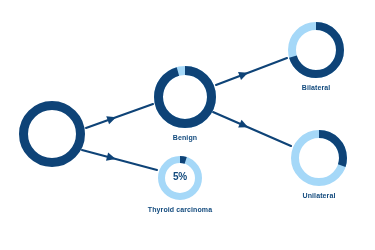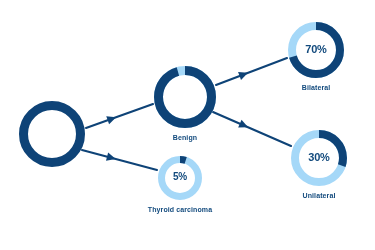--- a/index.html
+++ b/index.html
@@ -80,25 +80,23 @@
           <circle cx="22" cy="22" r="18.5" fill="none" stroke="#0e4377" stroke-width="7" stroke-dasharray="5.811946409141117 116.23892818282235" transform="rotate(-90 22 22)"></circle>
         </svg>
         <div class="node-value" style="top: 15.2px; font-size: 10px;">5%</div>
         <div class="node-label" style="top: 50px;">Thyroid carcinoma</div>
       </div>
       <div class="node" style="left: 288px; top: 22px; width: 56px; height: 56px;">
         <svg width="56" height="56" viewBox="0 0 56 56" class="node-ring">
           <circle cx="28" cy="28" r="24" fill="none" stroke="#a5d8f8" stroke-width="8"></circle>
           <circle cx="28" cy="28" r="24" fill="none" stroke="#0e4377" stroke-width="8" stroke-dasharray="105.55751316061705 150.79644737231007" transform="rotate(-90 28 28)"></circle>
         </svg>
-        <div class="node-value" style="top: 20.52px; font-size: 11px;">70%</div>
         <div class="node-label" style="top: 62px;">Bilateral</div>
       </div>
       <div class="node" style="left: 291px; top: 130px; width: 56px; height: 56px;">
         <svg width="56" height="56" viewBox="0 0 56 56" class="node-ring">
           <circle cx="28" cy="28" r="24" fill="none" stroke="#a5d8f8" stroke-width="8"></circle>
           <circle cx="28" cy="28" r="24" fill="none" stroke="#0e4377" stroke-width="8" stroke-dasharray="45.23893421169302 150.79644737231007" transform="rotate(-90 28 28)"></circle>
         </svg>
-        <div class="node-value" style="top: 20.52px; font-size: 11px;">30%</div>
         <div class="node-label" style="top: 62px;">Unilateral</div>
       </div>
     </div>
 </div>
 
 </body></html>

